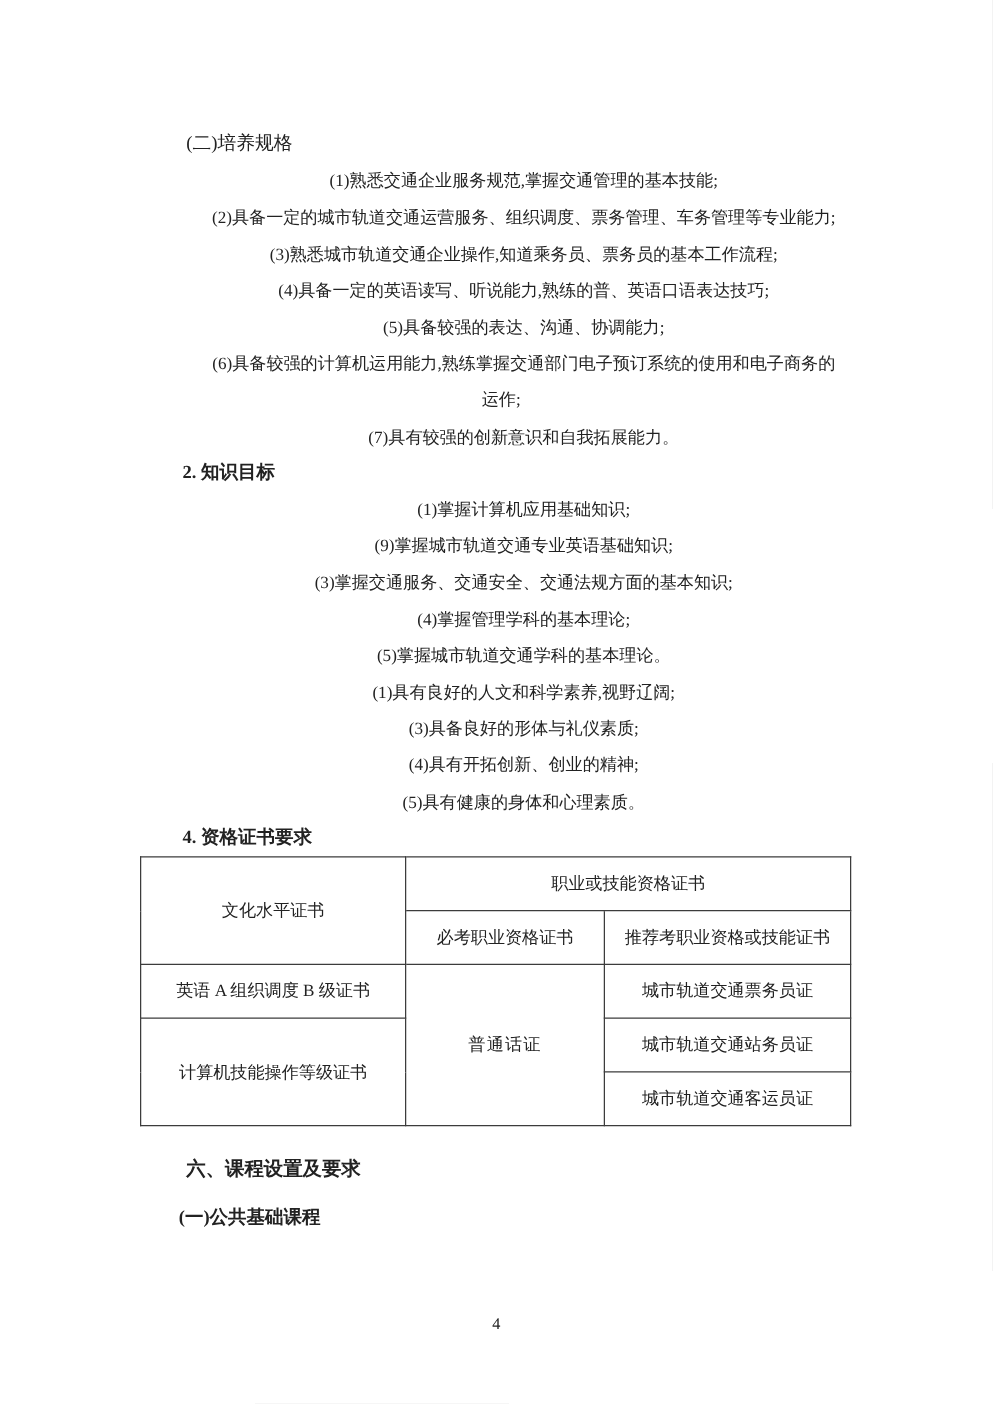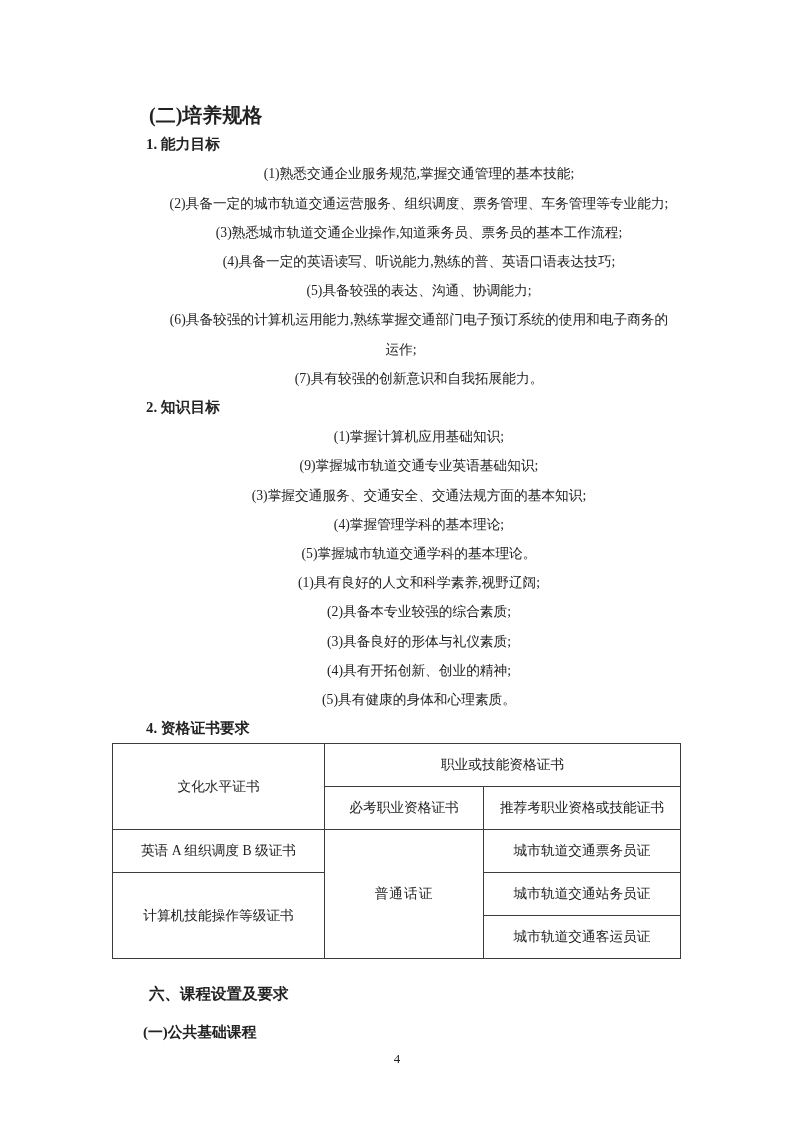--- a/index.html
+++ b/index.html
@@ -23,22 +23,22 @@
     line-height:29.2px;
     font-weight:normal;
   }
   p.item{
     text-indent:36px;
     white-space:pre-wrap;
     word-break:break-all;
     text-align:center;
   }
   h2.sec{
-    font-size:20px;
-    font-weight:bold;
+    font-size:15px;
+    font-weight:normal;
     text-indent:37px;
   }
   h3.sub{
     font-size:14.8px;
     font-weight:bold;
     text-indent:34px;
   }
   table.cert{
     border-collapse:collapse;
     table-layout:fixed;
@@ -83,39 +83,37 @@
   }
 </style>
 </head>
 <body>
 
 <div class="page">
   <div class="content">
 
     <h2 class="sec">(二)培养规格</h2>
 
-    <h3 class="sub">1. 能力目标</h3>
     <p class="item">(1)熟悉交通企业服务规范,掌握交通管理的基本技能;</p>
     <p class="item">(2)具备一定的城市轨道交通运营服务、组织调度、票务管理、车务管理等专业能力;</p>
     <p class="item">(3)熟悉城市轨道交通企业操作,知道乘务员、票务员的基本工作流程;</p>
     <p class="item">(4)具备一定的英语读写、听说能力,熟练的普、英语口语表达技巧;</p>
     <p class="item">(5)具备较强的表达、沟通、协调能力;</p>
     <p class="item">(6)具备较强的计算机运用能力,熟练掌握交通部门电子预订系统的使用和电子商务的
 运作;</p>
     <p class="item">(7)具有较强的创新意识和自我拓展能力。</p>
 
     <h3 class="sub">2. 知识目标</h3>
     <p class="item">(1)掌握计算机应用基础知识;</p>
     <p class="item">(9)掌握城市轨道交通专业英语基础知识;</p>
     <p class="item">(3)掌握交通服务、交通安全、交通法规方面的基本知识;</p>
     <p class="item">(4)掌握管理学科的基本理论;</p>
     <p class="item">(5)掌握城市轨道交通学科的基本理论。</p>
 
     <p class="item">(1)具有良好的人文和科学素养,视野辽阔;</p>
-    <p class="item">(2)具备本专业较强的综合素质;</p>
     <p class="item">(3)具备良好的形体与礼仪素质;</p>
     <p class="item">(4)具有开拓创新、创业的精神;</p>
     <p class="item">(5)具有健康的身体和心理素质。</p>
 
     <h3 class="sub">4. 资格证书要求</h3>
 
     <table class="cert">
       <colgroup>
         <col style="width:212px">
         <col style="width:159px">

